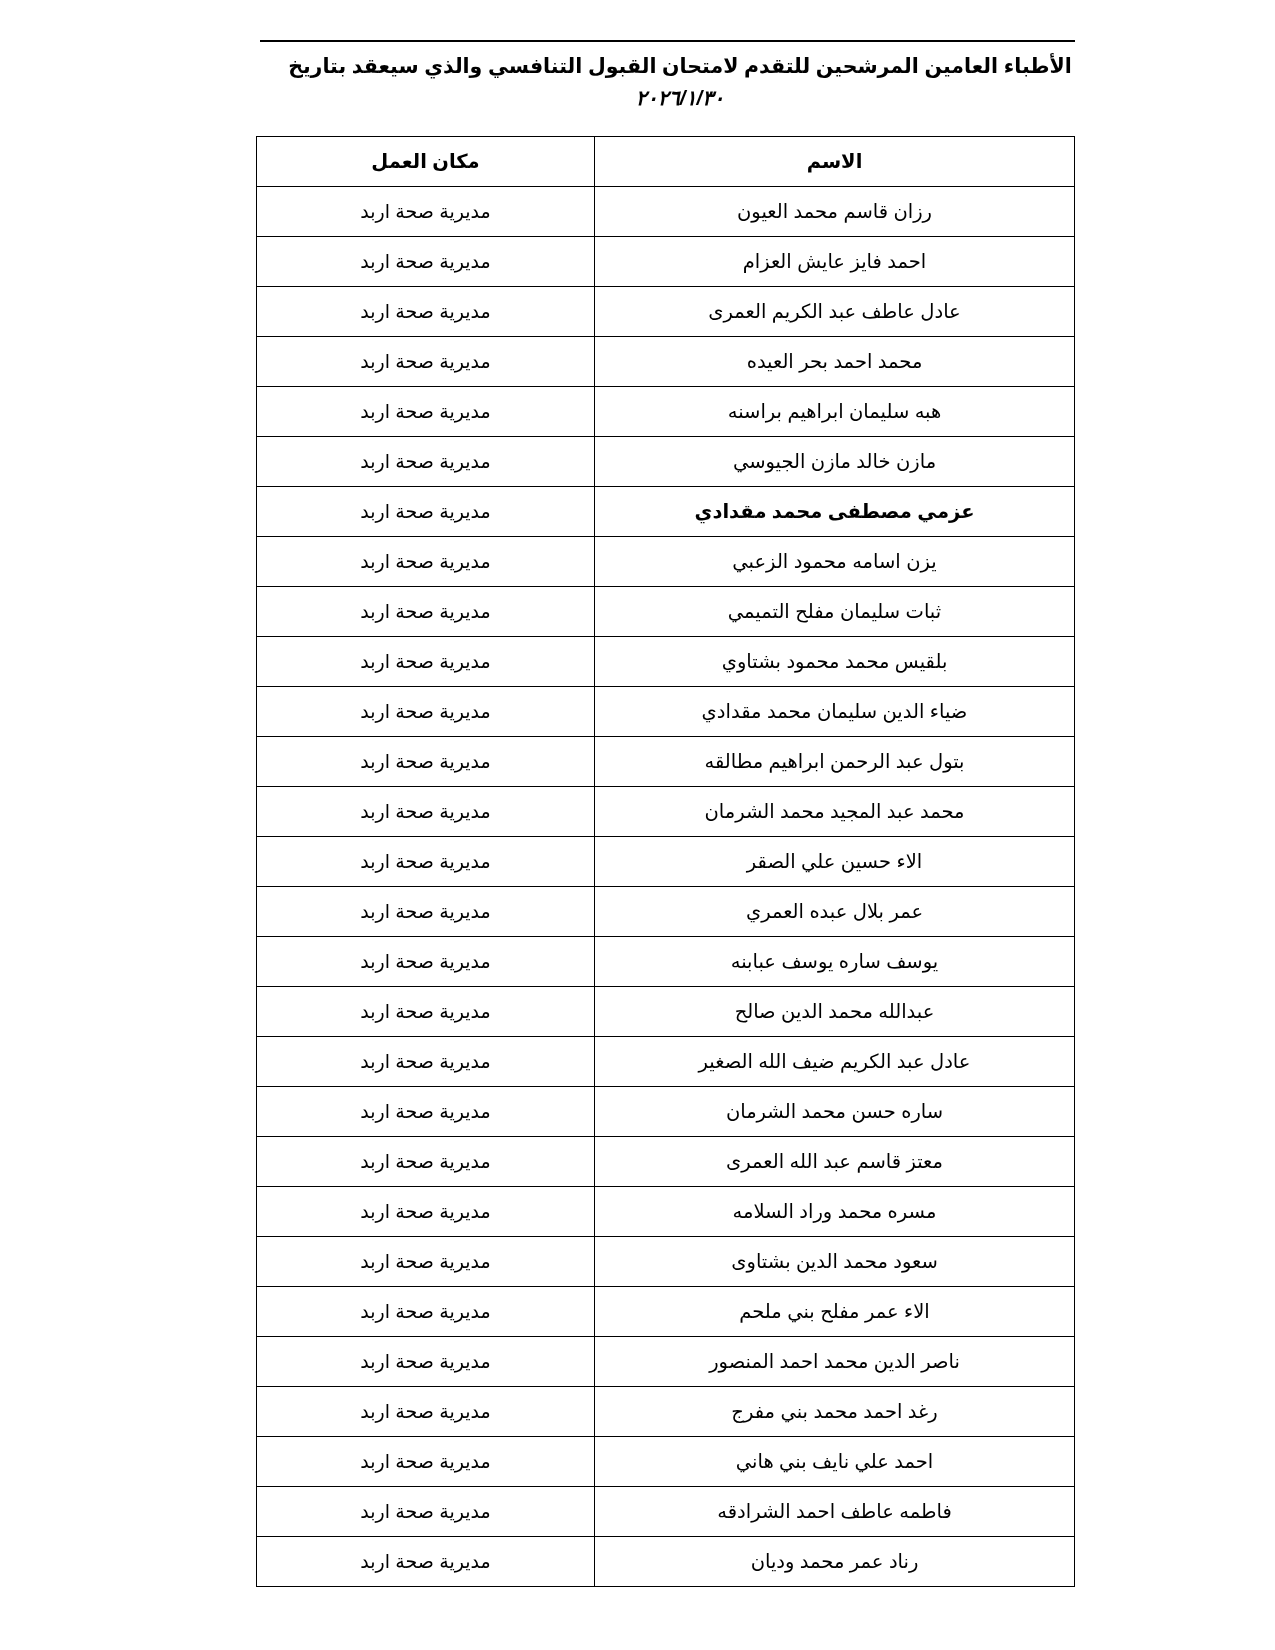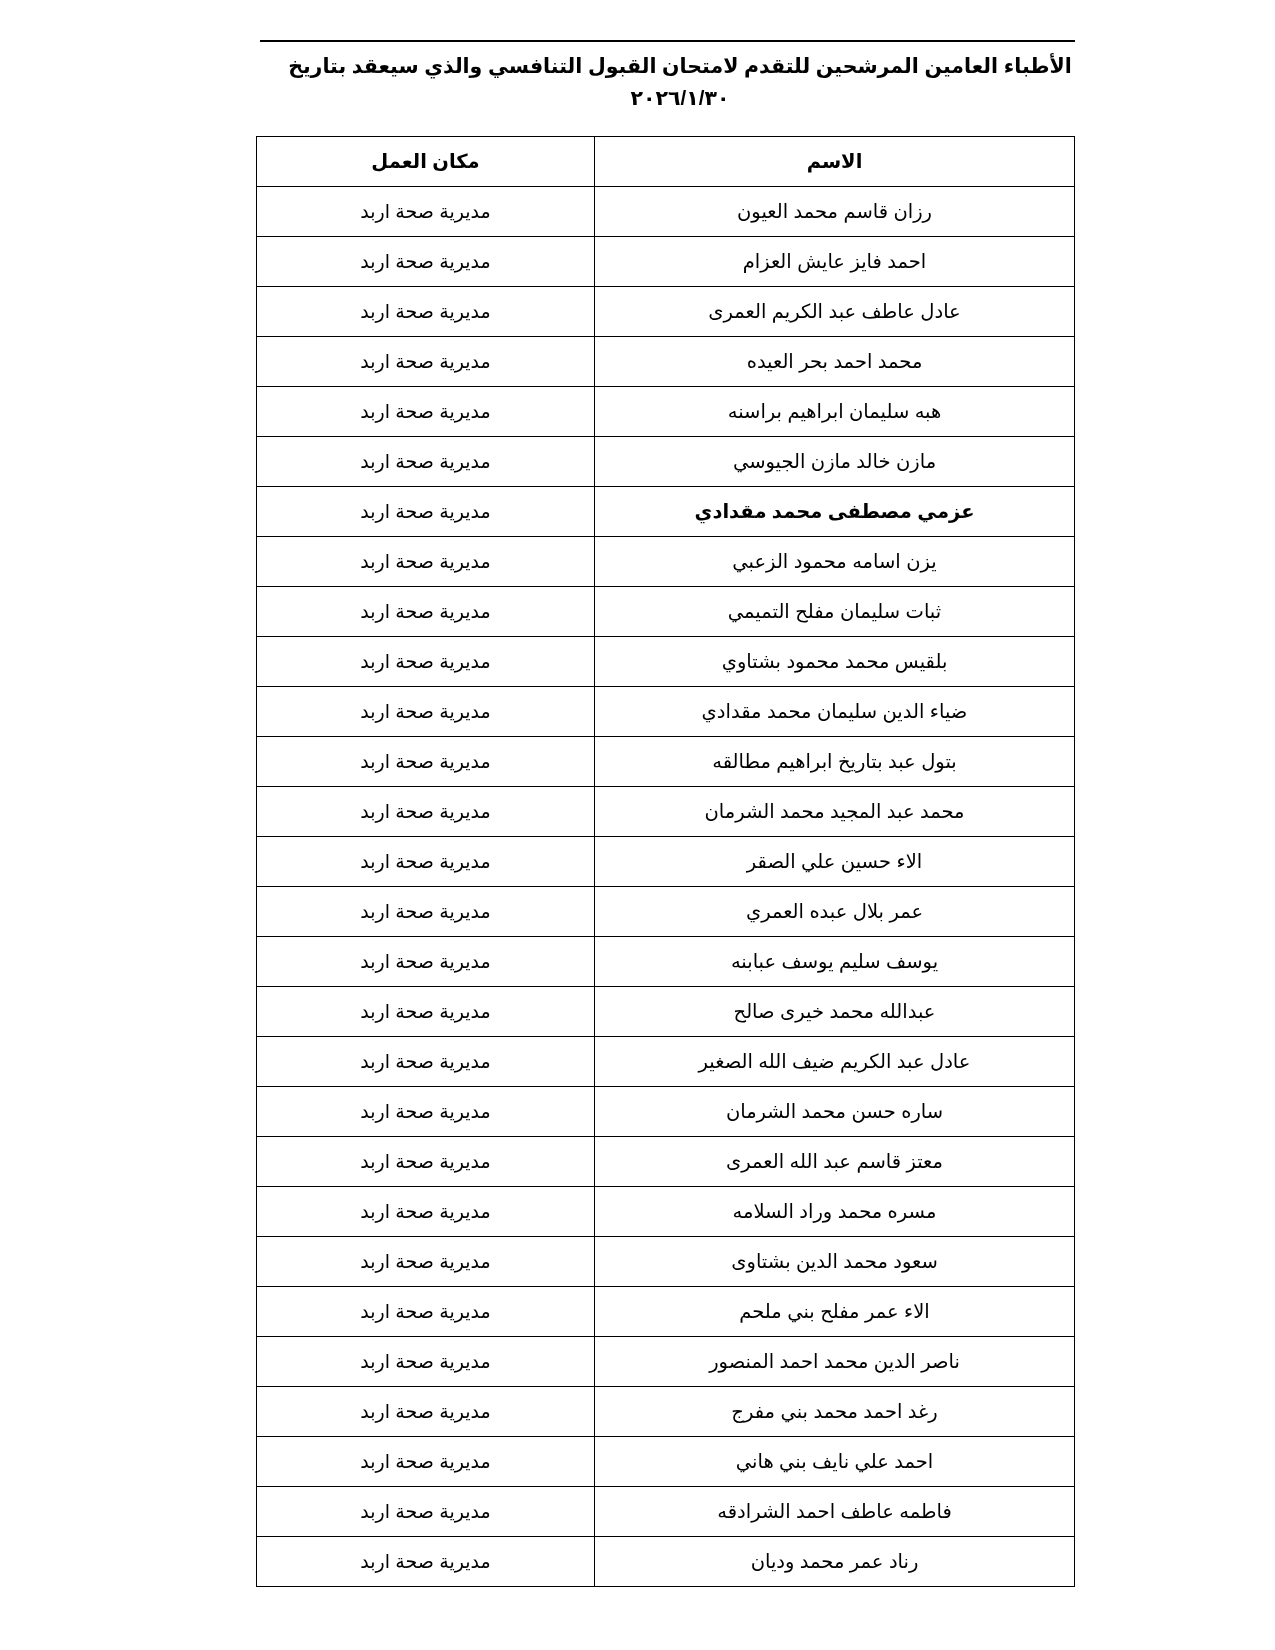--- a/index.html
+++ b/index.html
@@ -30,20 +30,21 @@
     margin: 8px auto 0 auto;
     text-align: center;
     font-family: "Liberation Sans", "DejaVu Sans", sans-serif;
     font-weight: bold;
     font-size: 20.5px;
     line-height: 1.55;
     direction: rtl;
   }
   .doc-title .line2 {
     letter-spacing: 2px;
+    font-style: italic;
   }
   table.roster {
     border-collapse: collapse;
     width: 818px;
     margin: 22px auto 0 auto;
     table-layout: fixed;
     direction: rtl;
   }
   table.roster col.c-name { width: 480px; }
   table.roster col.c-work { width: 338px; }
@@ -136,41 +137,41 @@
         </tr>
         <tr>
           <td class="name">بلقيس محمد محمود بشتاوي</td>
           <td class="work">مديرية صحة اربد</td>
         </tr>
         <tr>
           <td class="name">ضياء الدين سليمان محمد مقدادي</td>
           <td class="work">مديرية صحة اربد</td>
         </tr>
         <tr>
-          <td class="name">بتول عبد بتاريخ ابراهيم مطالقه</td>
+          <td class="name">بتول عبد الرحمن ابراهيم مطالقه</td>
           <td class="work">مديرية صحة اربد</td>
         </tr>
         <tr>
           <td class="name">محمد عبد المجيد محمد الشرمان</td>
           <td class="work">مديرية صحة اربد</td>
         </tr>
         <tr>
           <td class="name">الاء حسين علي الصقر</td>
           <td class="work">مديرية صحة اربد</td>
         </tr>
         <tr>
           <td class="name">عمر بلال عبده العمري</td>
           <td class="work">مديرية صحة اربد</td>
         </tr>
         <tr>
-          <td class="name">يوسف سليم يوسف عبابنه</td>
-          <td class="work">مديرية صحة اربد</td>
-        </tr>
-        <tr>
-          <td class="name">عبدالله محمد خيرى صالح</td>
+          <td class="name">يوسف ساره يوسف عبابنه</td>
+          <td class="work">مديرية صحة اربد</td>
+        </tr>
+        <tr>
+          <td class="name">عبدالله محمد الدين صالح</td>
           <td class="work">مديرية صحة اربد</td>
         </tr>
         <tr>
           <td class="name">عادل عبد الكريم ضيف الله الصغير</td>
           <td class="work">مديرية صحة اربد</td>
         </tr>
         <tr>
           <td class="name">ساره حسن محمد الشرمان</td>
           <td class="work">مديرية صحة اربد</td>
         </tr>

